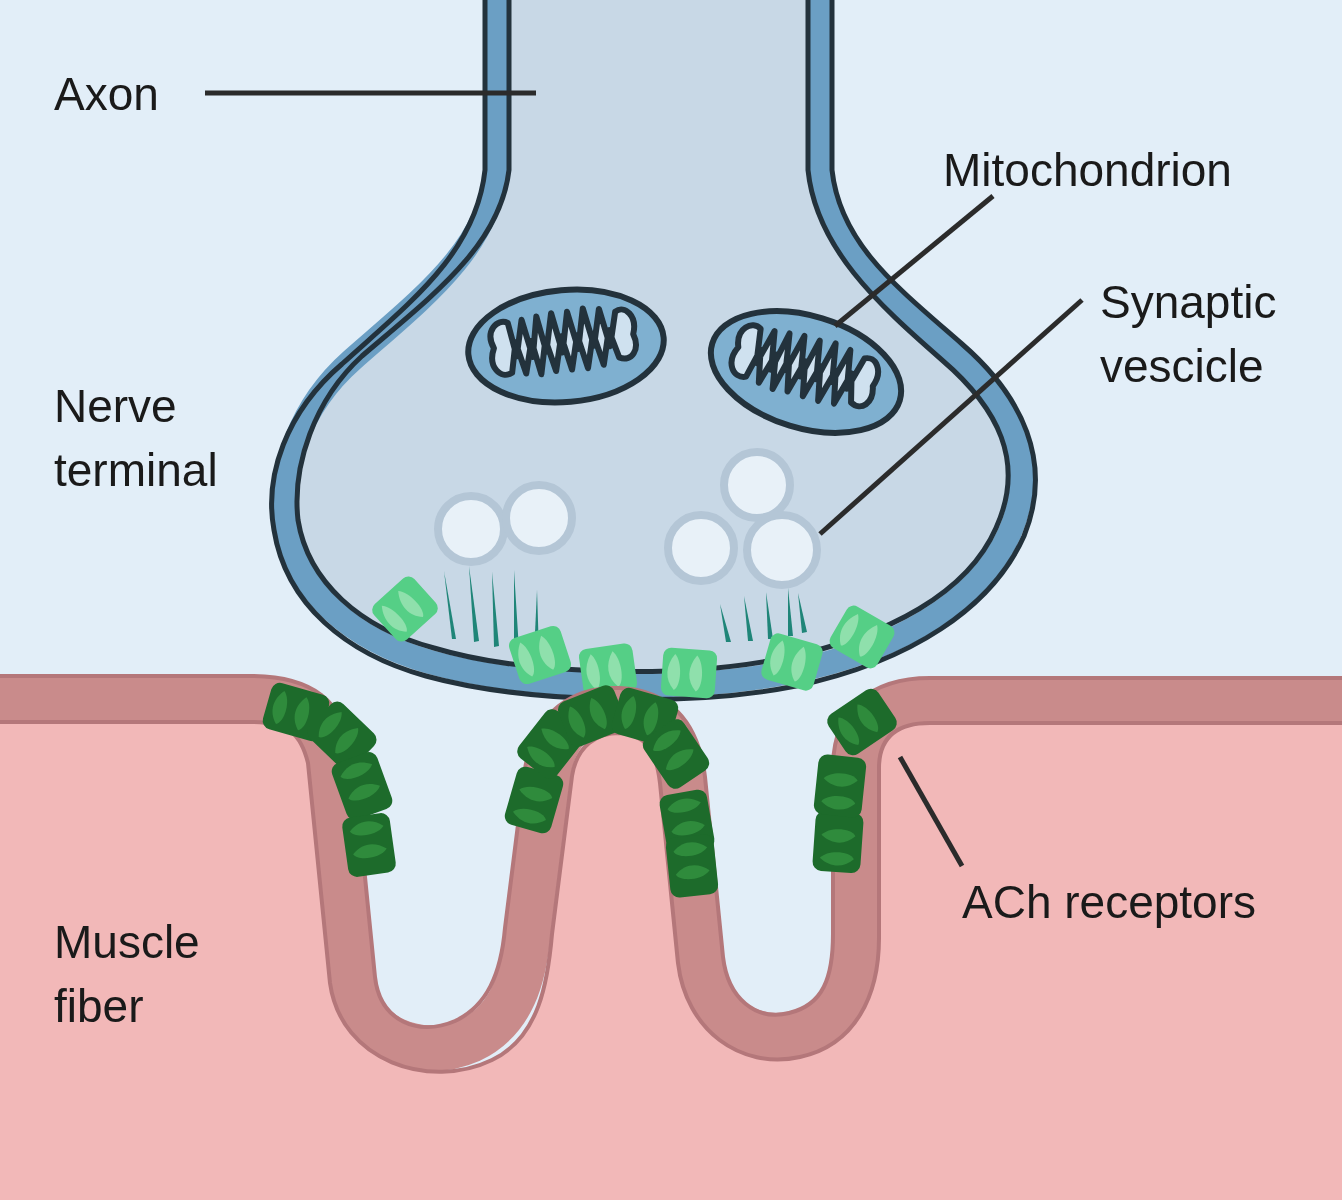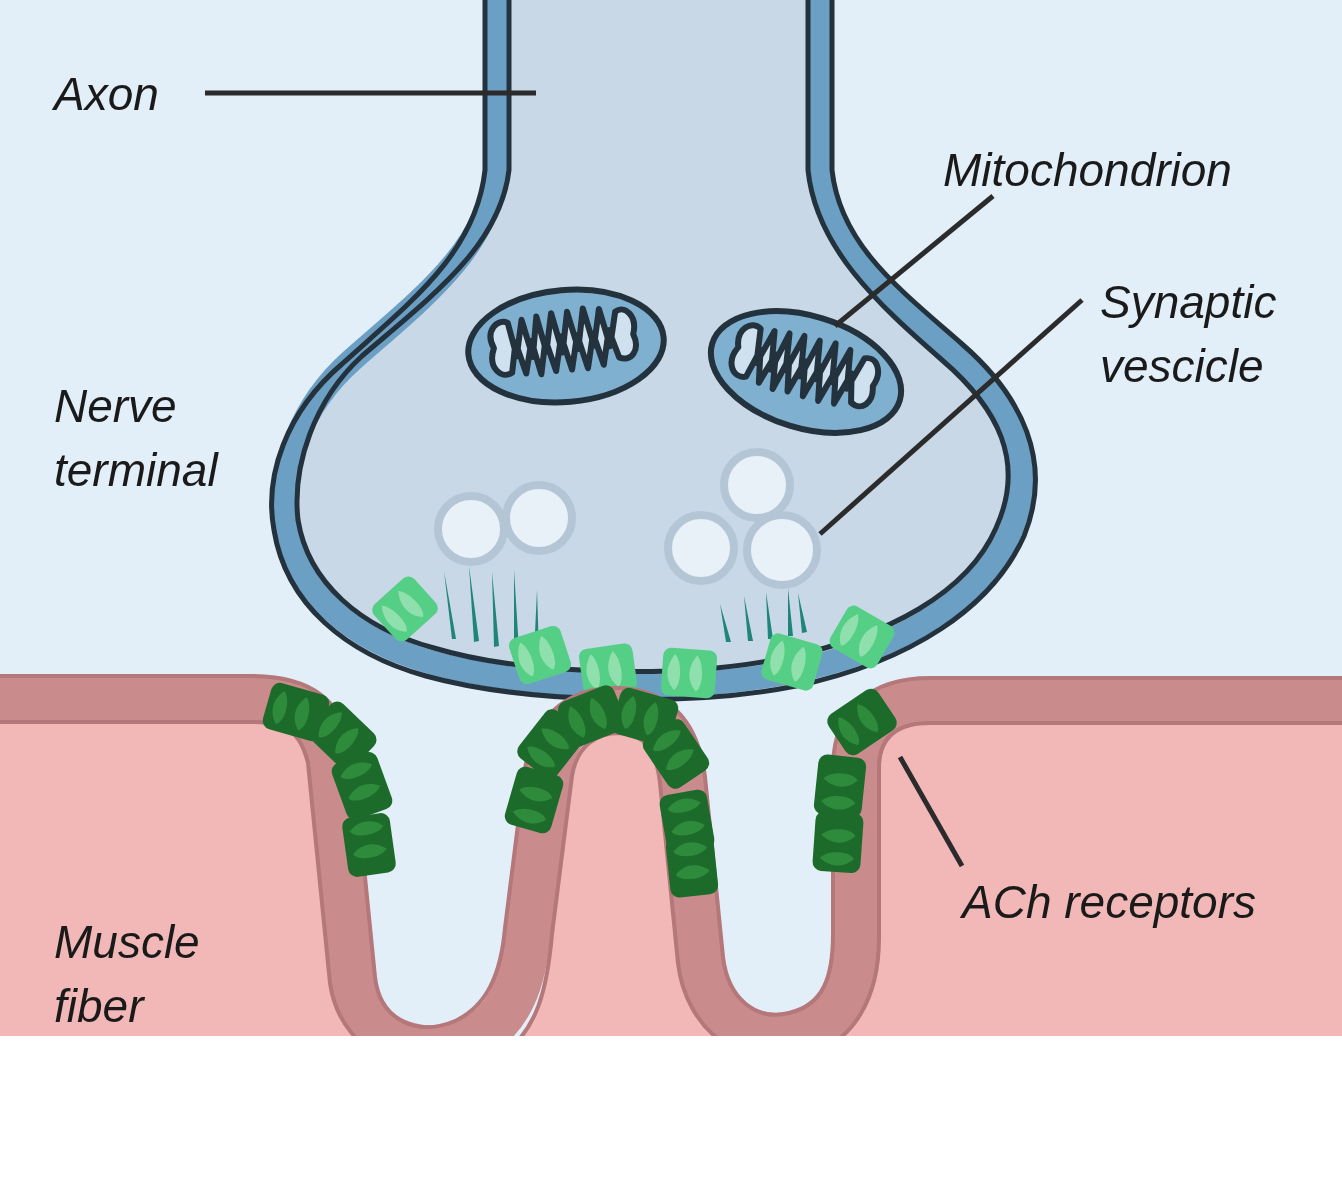--- a/index.html
+++ b/index.html
@@ -3,24 +3,23 @@
 <meta charset="utf-8">
 <style>
   html, body {
     margin: 0;
     padding: 0;
     background: #ffffff;
   }
   #figure {
     position: relative;
     width: 1342px;
-    height: 1036px;
+    height: 1200px;
     overflow: hidden;
     font-family: "Liberation Sans", sans-serif;
-    font-style: italic;
   }
   #figure svg {
     display: block;
     width: 1342px;
     height: 1200px;
   }
   text.lbl {
     font-family: "Liberation Sans", sans-serif;
     font-size: 46px;
     fill: #1a1a1a;

